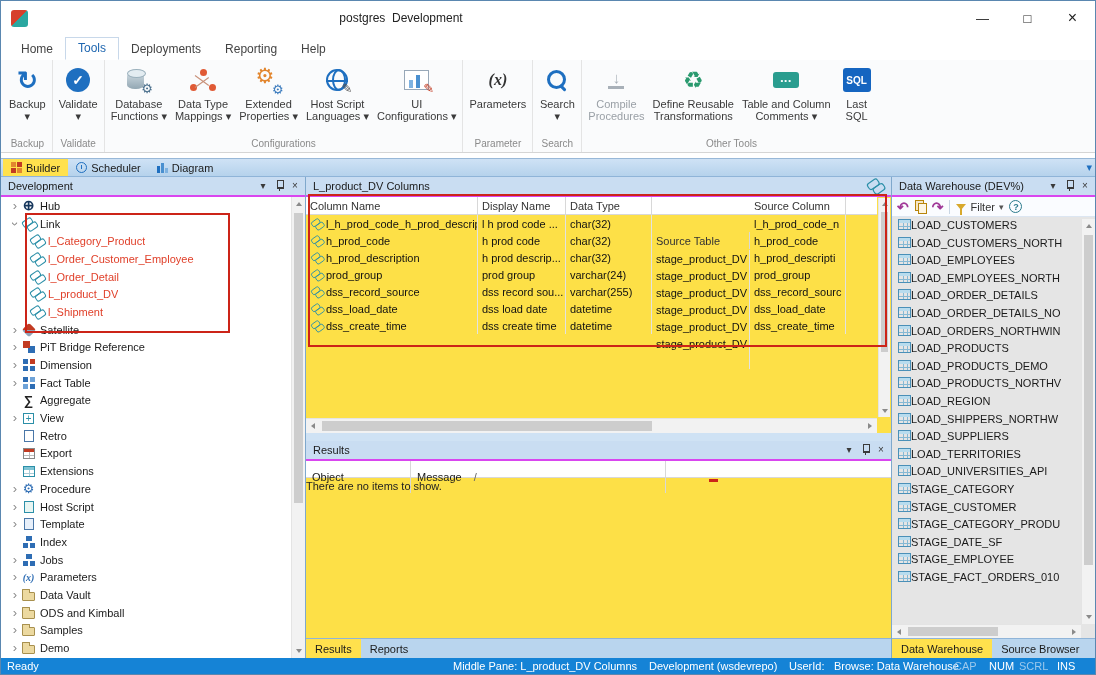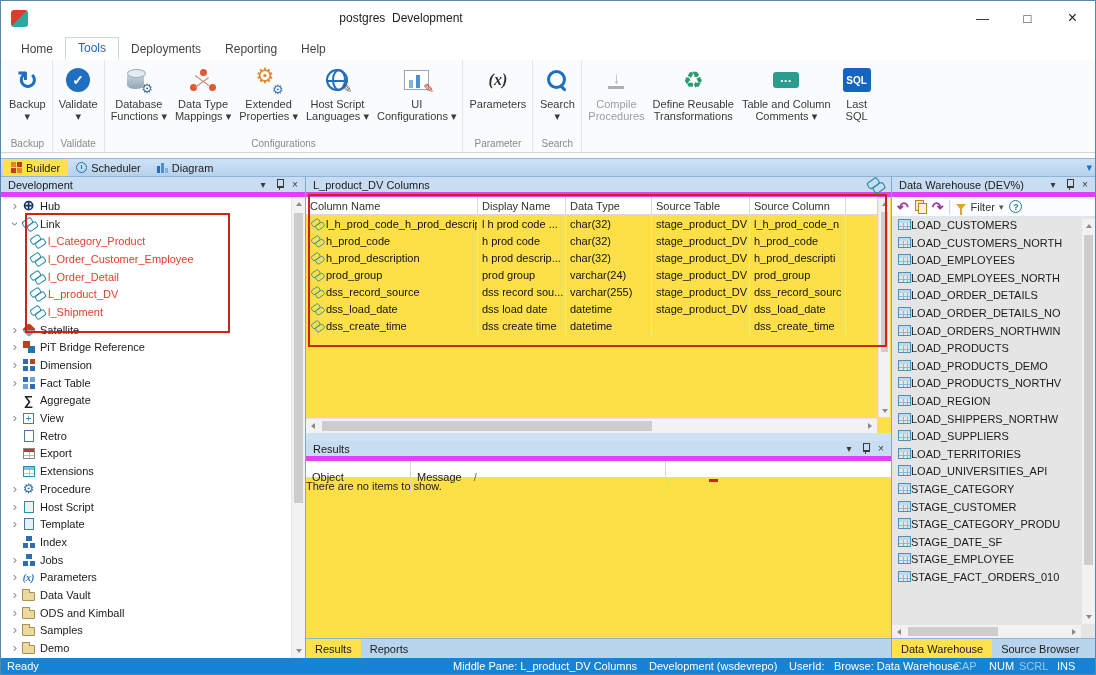--- a/index.html
+++ b/index.html
@@ -75,21 +75,21 @@
       linear-gradient(#e2862e,#e2862e) 6px 6px/5px 5px no-repeat; }
   .vt-clock { position:relative; width:11px; height:11px; border:1.5px solid #1e6fc0; border-radius:50%; }
   .vt-clock::after { content:""; position:absolute; left:3.5px; top:1.5px; width:1.5px; height:4px; background:#1e6fc0; }
   .vt-chart { width:11px; height:11px; background:
       linear-gradient(#1e6fc0,#1e6fc0) 0 4px/3px 7px no-repeat,
       linear-gradient(#4a90d0,#4a90d0) 4px 1px/3px 10px no-repeat,
       linear-gradient(#7fb2e0,#7fb2e0) 8px 6px/3px 5px no-repeat; }
   .vt-chevron { position:absolute; right:3px; top:2px; color:#1e6fc0; font-size:11px; cursor:pointer; }
 
   
-  .panel-header { display:flex; align-items:center; height:20px; background:#c9ddf2; border-bottom:5px solid #d946ef; padding:0 5px 0 7px; font-size:11px; }
+  .panel-header { display:flex; align-items:center; height:20px; background:#c9ddf2; border-bottom:2px solid #d946ef; padding:0 5px 0 7px; font-size:11px; }
   .ph-title { flex:1; }
   .ph-ic { margin-left:6px; color:#3a3a3a; font-size:10px; width:10px; text-align:center; cursor:pointer; line-height:10px; }
   .pin-ic { position:relative; width:9px; height:12px; display:inline-block; }
   .pin-ic::before { content:""; position:absolute; left:2px; top:1px; width:5px; height:6px; border:1px solid #3a3a3a; border-bottom:2px solid #3a3a3a; }
   .pin-ic::after { content:""; position:absolute; left:4px; top:9px; width:1px; height:3px; background:#3a3a3a; }
 
   
   .left-panel { position:absolute; left:0; top:176px; width:305px; bottom:16px; background:#fff; border-right:1px solid #7fa8cc; }
   .tree { position:absolute; left:0; top:20px; right:14px; bottom:0; overflow:hidden; }
   .titem { height:17.7px; display:flex; align-items:center; cursor:pointer; white-space:nowrap; }
@@ -149,21 +149,21 @@
   .tri-left { width:0; height:0; border-top:3.5px solid transparent; border-bottom:3.5px solid transparent; border-right:4.5px solid #8a8a8a; }
   .tri-right { width:0; height:0; border-top:3.5px solid transparent; border-bottom:3.5px solid transparent; border-left:4.5px solid #8a8a8a; }
   .sb-thumb { position:absolute; background:#cdcdcd; }
 
   
   .middle-panel { position:absolute; left:305px; top:176px; width:585px; bottom:16px; background:#fde047; }
   .mid-head-link { margin-right:4px; transform:scale(1.15); }
   .grid-header { position:absolute; left:0; top:20px; right:14px; height:18px; display:flex; background:#fff; border-bottom:1px solid #d8d8d8; color:#333; }
   .gc { padding:0 4px; border-right:1px solid #e2e2e2; overflow:hidden; white-space:nowrap; display:flex; align-items:center; height:100%; }
   .grid-header .gc { border-right:1px solid #d8d8d8; }
-  .c0{ width:172px; } .c1{ width:88px; } .c2{ width:86px; } .c3{ width:98px; } .c4{ width:96px; }
+  .c0{ width:172px; } .c1{ width:88px; } .c2{ width:86px; } .c3{ width:98px;margin-top:35px; } .c4{ width:96px; }
   .grid-rows { position:absolute; left:0; top:38px; right:14px; }
   .grid-row { display:flex; height:17px; color:#111; cursor:pointer; }
   .grid-row .link-ic { transform:scale(.85); margin-right:2px; }
   .mid-vs { right:1px; top:21px; width:12px; height:219px; }
   .mid-hs { left:0; right:14px; top:241px; height:15px; }
   .mid-split { position:absolute; left:0; right:0; top:256px; height:8px; background:#cfe2f4; }
   .results-header { position:absolute; left:0; right:0; top:264px; }
   .rg-header { position:absolute; left:0; right:0; top:284px; height:17px; display:flex; background:#fff; border-bottom:1px solid #d8d8d8; }
   .rgc { padding:16px 6px; border-right:1px solid #d8d8d8; display:flex; align-items:center; }
   .rgc0 { width:105px; } .rgc1 { width:255px; }
@@ -397,20 +397,21 @@
         <div class="rb">
           <div class="ric">
               <span class="ic-sql">SQL</span>
             </div>
           <div class="rlbl">
               <span>Last</span>
               <span>SQL</span>
             </div>
         </div>
       </div>
+      <div class="rglabel">Other Tools</div>
     </div>
   </div>
 
   <div class="viewtabs">
     <div class="viewtab selected">
       <span class="vt-builder"></span>
       <span>Builder</span>
     </div>
     <div class="viewtab">
       <span class="vt-clock"></span>

